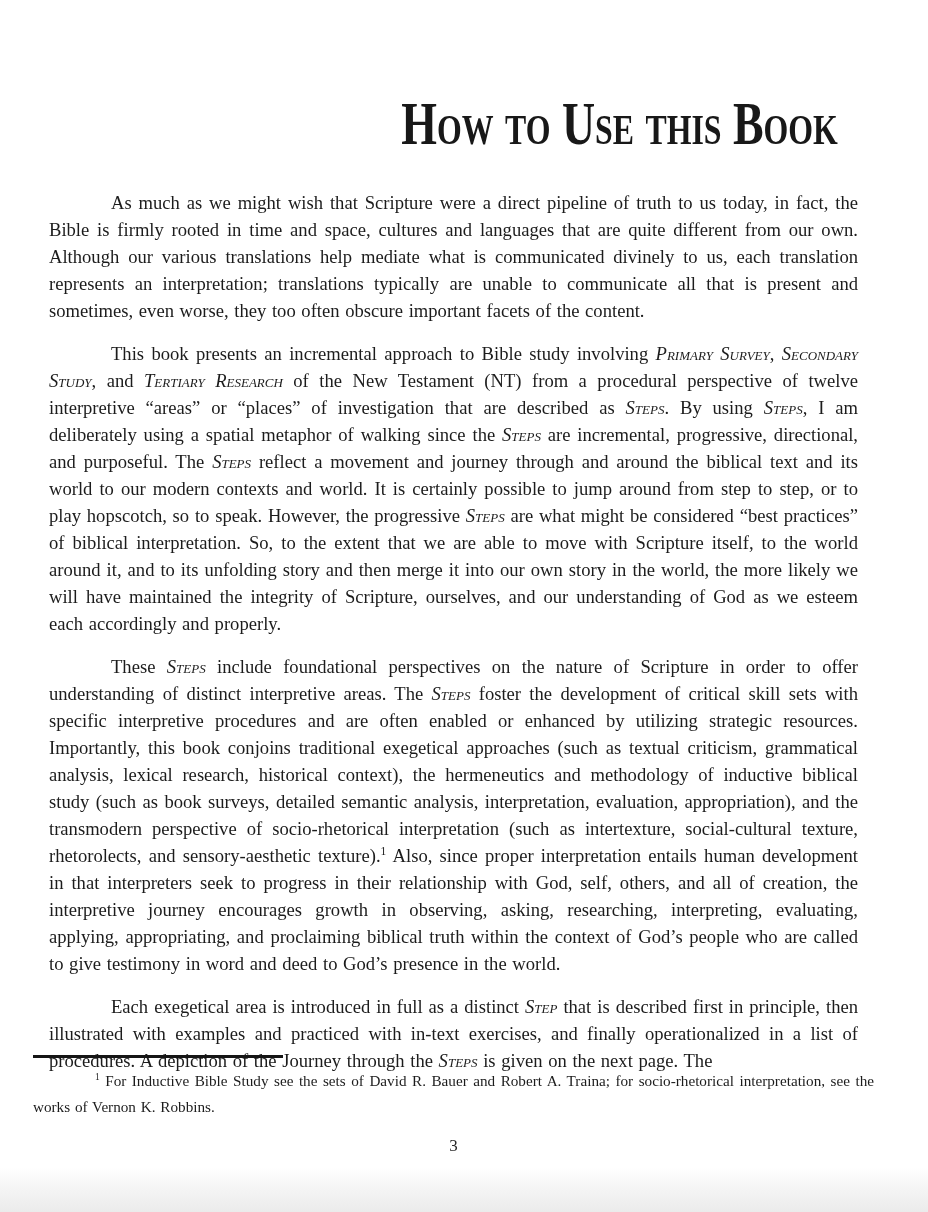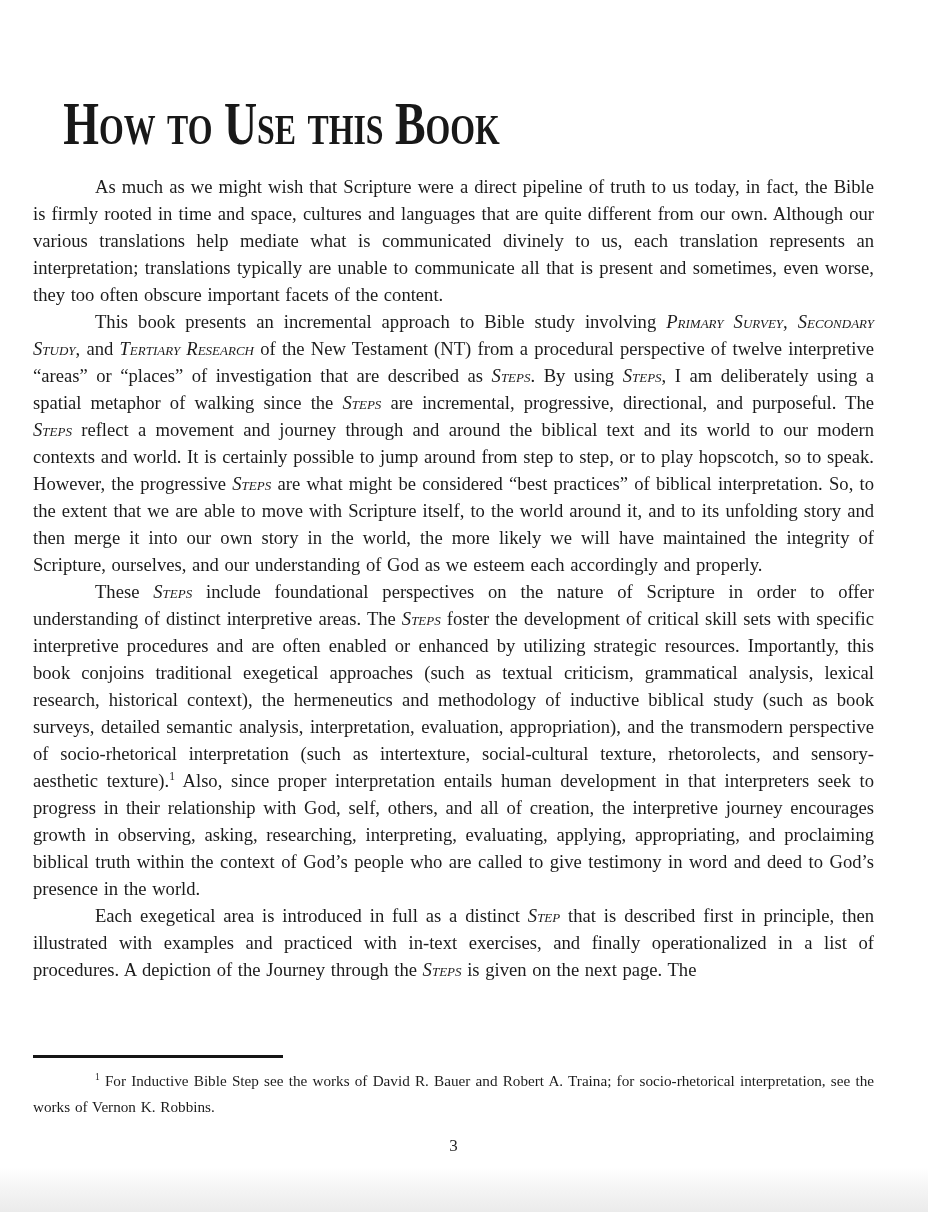--- a/index.html
+++ b/index.html
@@ -13,21 +13,21 @@
     position: relative;
     overflow: hidden;
     font-family: "Liberation Serif", "DejaVu Serif", serif;
     color: #1c1c1c;
   }
   .title-wrap {
     position: absolute;
     top: 44px;
     left: 0;
     width: 928px;
-    text-align: left;
+    text-align: right;
   }
   .title {
     display: inline-block;
     font-family: "Liberation Serif", "DejaVu Serif", serif;
     font-weight: 700;
     font-variant: small-caps;
     font-size: 62px;
     line-height: 1.2;
     color: #181818;
     letter-spacing: 0px;
@@ -35,21 +35,21 @@
     transform-origin: center top;
     white-space: nowrap;
   }
   .body-text {
     position: absolute;
     top: 173px;
     left: 33px;
     width: 841px;
   }
   .para {
-    margin: 0;
+    margin: 16px;
     font-size: 18.6px;
     line-height: 27px;
     text-align: justify;
     text-indent: 62px;
     word-spacing: 1px;
     color: #1c1c1c;
   }
   .para .sc {
     font-variant: small-caps;
     font-style: italic;
@@ -107,18 +107,18 @@
 
 <div class="body-text">
   <p class="para"><span>As much as we might wish that Scripture were a direct pipeline of truth to us today, in fact, the Bible is firmly rooted in time and space, cultures and languages that are quite different from our own. Although our various translations help mediate what is communicated divinely to us, each translation represents an interpretation; translations typically are unable to communicate all that is present and sometimes, even worse, they too often obscure important facets of the content.</span></p>
   <p class="para"><span>This book presents an incremental approach to Bible study involving </span><span class="sc">Primary Survey</span><span>, </span><span class="sc">Secondary Study</span><span>, and </span><span class="sc">Tertiary Research</span><span> of the New Testament (NT) from a procedural perspective of twelve interpretive “areas” or “places” of investigation that are described as </span><span class="sc">Steps</span><span>. By using </span><span class="sc">Steps</span><span>, I am deliberately using a spatial metaphor of walking since the </span><span class="sc">Steps</span><span> are incremental, progressive, directional, and purposeful. The </span><span class="sc">Steps</span><span> reflect a movement and journey through and around the biblical text and its world to our modern contexts and world. It is certainly possible to jump around from step to step, or to play hopscotch, so to speak. However, the progressive </span><span class="sc">Steps</span><span> are what might be considered “best practices” of biblical interpretation. So, to the extent that we are able to move with Scripture itself, to the world around it, and to its unfolding story and then merge it into our own story in the world, the more likely we will have maintained the integrity of Scripture, ourselves, and our understanding of God as we esteem each accordingly and properly.</span></p>
   <p class="para"><span>These </span><span class="sc">Steps</span><span> include foundational perspectives on the nature of Scripture in order to offer understanding of distinct interpretive areas. The </span><span class="sc">Steps</span><span> foster the development of critical skill sets with specific interpretive procedures and are often enabled or enhanced by utilizing strategic resources. Importantly, this book conjoins traditional exegetical approaches (such as textual criticism, grammatical analysis, lexical research, historical context), the hermeneutics and methodology of inductive biblical study (such as book surveys, detailed semantic analysis, interpretation, evaluation, appropriation), and the transmodern perspective of socio-rhetorical interpretation (such as intertexture, social-cultural texture, rhetorolects, and sensory-aesthetic texture).</span><sup>1</sup><span> Also, since proper interpretation entails human development in that interpreters seek to progress in their relationship with God, self, others, and all of creation, the interpretive journey encourages growth in observing, asking, researching, interpreting, evaluating, applying, appropriating, and proclaiming biblical truth within the context of God’s people who are called to give testimony in word and deed to God’s presence in the world.</span></p>
   <p class="para"><span>Each exegetical area is introduced in full as a distinct </span><span class="sc">Step</span><span> that is described first in principle, then illustrated with examples and practiced with in-text exercises, and finally operationalized in a list of procedures. A depiction of the Journey through the </span><span class="sc">Steps</span><span> is given on the next page. The</span></p>
 </div>
 
 <div class="footnote-block">
   <div class="footnote-rule"></div>
-  <p class="footnote"><sup>1</sup><span> For Inductive Bible Step see the works of David R. Bauer and Robert A. Traina; for socio-rhetorical interpretation, see the works of Vernon K. Robbins.</span></p>
+  <p class="footnote"><sup>1</sup><span> For Inductive Bible Study see the sets of David R. Bauer and Robert A. Traina; for socio-rhetorical interpretation, see the works of Vernon K. Robbins.</span></p>
 </div>
 
 <div class="page-number">3</div>
 
 <div class="bottom-strip"></div>
 
 </body></html>

